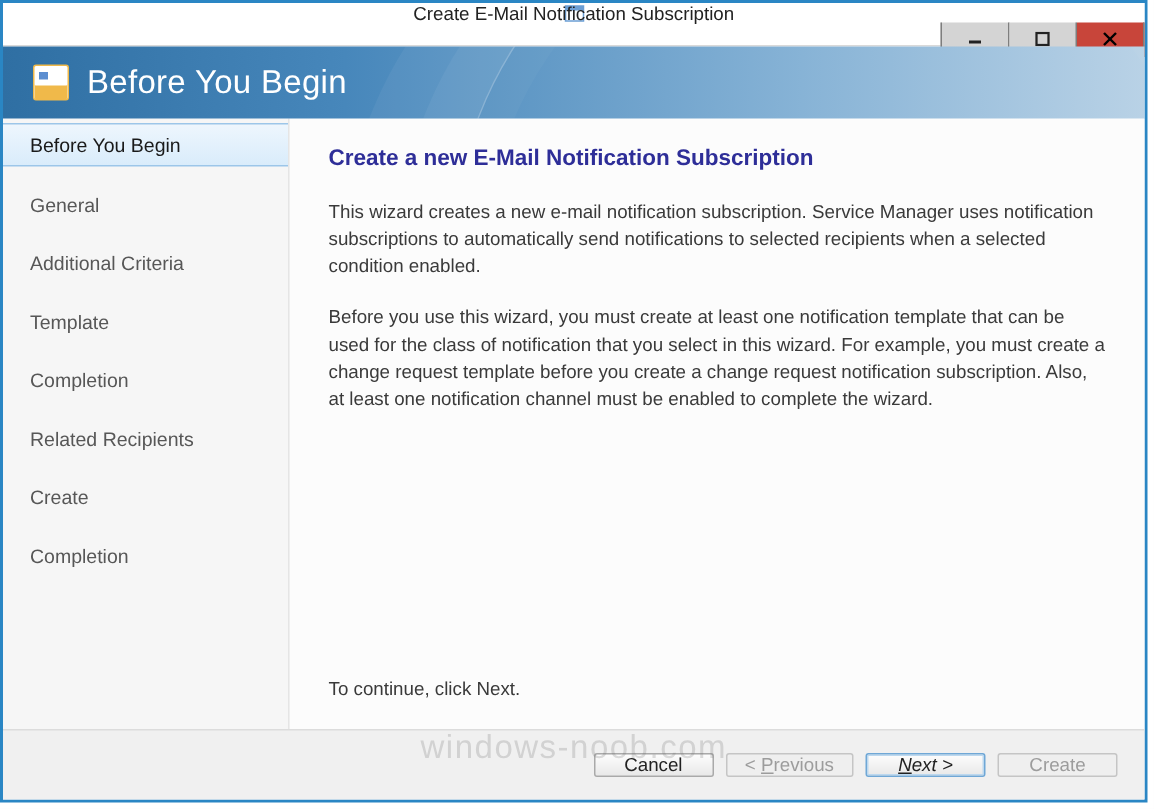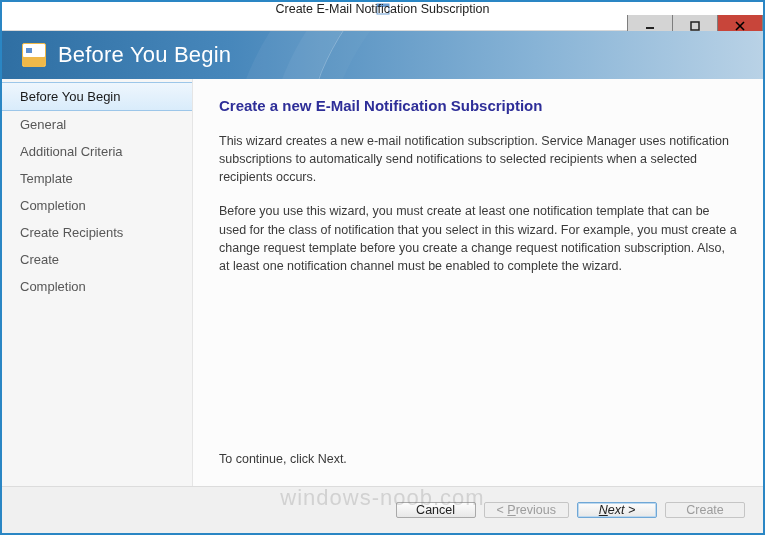--- a/index.html
+++ b/index.html
@@ -12,21 +12,21 @@
   .winbtn.min{background:#d4d4d4;}
   .winbtn.max{background:#d4d4d4;border-left:none;}
   .winbtn.close{background:#c8453a;color:#000;border-left:none;}
   .banner{height:48px;background:linear-gradient(90deg,#2f6fa3 0%,#4787bb 30%,#87b3d6 70%,#b9d2e6 100%);position:relative;overflow:hidden;display:flex;align-items:center;padding-left:20px;}
   .banner::after{content:"";position:absolute;right:-60px;top:-120px;width:520px;height:520px;border:1px solid rgba(255,255,255,0.28);border-radius:50%;box-shadow:inset 0 0 0 22px rgba(255,255,255,0.03), -36px 0 0 0 rgba(255,255,255,0.05), -72px 0 0 0 rgba(255,255,255,0.05);pointer-events:none;}
   .banner .bicon{width:22px;height:22px;background:#fff;border:1px solid #f0b94a;box-shadow:inset 0 -9px 0 #f0b94a;position:relative;margin-right:12px;border-radius:2px;}
   .banner .bicon::before{content:"";position:absolute;left:3px;top:4px;width:6px;height:5px;background:#5c8ed0;}
   .banner .btxt{color:#fff;font-size:22px;font-weight:300;letter-spacing:0.2px;}
   .body{flex:1;display:flex;background:#fcfcfc;min-height:0;}
   .sidebar{width:190px;border-right:1px solid #e5e5e5;background:#f6f6f6;padding-top:4px;}
-  .step{padding:6px 14px 6px 18px;font-size:13px;color:#575757;cursor:default;}
+  .step{padding:6px 14px 6px 18px;font-size:13px;color:#575757;cursor:default;margin-top:12px;}
   .step.active{background:linear-gradient(#eef6fd,#d9ecfb);border:1px solid #9cc6e9;border-left:none;border-right:none;color:#1a1a1a;margin-top:-1px;}
   .content{flex:1;padding:18px 26px 12px 26px;display:flex;flex-direction:column;font-size:12.5px;color:#3a3a3a;}
   .content h2{margin:0 0 18px 0;font-size:15px;font-weight:600;color:#2e2e98;}
   .content p{margin:0 0 16px 0;line-height:1.45;}
   .spacer{flex:1;}
   .continue{margin-bottom:8px;}
   .footer{height:46px;border-top:1px solid #dcdcdc;background:#f0f0f0;display:flex;align-items:center;justify-content:flex-end;padding:0 18px;gap:8px;}
   .btn{min-width:80px;height:16px;border:1px solid #a9a9a9;background:linear-gradient(#fdfdfd,#e8e8e8);font-family:inherit;font-size:12.5px;color:#222;padding:0 12px;border-radius:2px;cursor:pointer;}
   .btn[disabled]{color:#9c9c9c;cursor:default;background:#efefef;border-color:#c5c5c5;}
   .btn.primary{border-color:#6fa7d6;box-shadow:0 0 0 1px #bcd8ef inset;font-style:italic;}
@@ -71,28 +71,28 @@
     <span class="btxt">Before You Begin</span>
   </div>
 
   <div class="body">
     <div class="sidebar">
       <div class="step active">Before You Begin</div>
       <div class="step">General</div>
       <div class="step">Additional Criteria</div>
       <div class="step">Template</div>
       <div class="step">Completion</div>
-      <div class="step">Create Recipients</div>
+      <div class="step">Related Recipients</div>
       <div class="step">Create</div>
       <div class="step">Completion</div>
     </div>
 
     <div class="content">
       <h2>Create a new E-Mail Notification Subscription</h2>
-      <p>This wizard creates a new e-mail notification subscription. Service Manager uses notification subscriptions to automatically send notifications to selected recipients when a selected recipients occurs.</p>
+      <p>This wizard creates a new e-mail notification subscription. Service Manager uses notification subscriptions to automatically send notifications to selected recipients when a selected condition enabled.</p>
       <p>Before you use this wizard, you must create at least one notification template that can be used for the class of notification that you select in this wizard. For example, you must create a change request template before you create a change request notification subscription. Also, at least one notification channel must be enabled to complete the wizard.</p>
       <div class="spacer"></div>
       <div class="continue">To continue, click Next.</div>
     </div>
   </div>
 
   <div class="footer">
     <button class="btn">Cancel</button>
     <button class="btn" disabled=""><span>&lt; </span><u>P</u><span>revious</span></button>
     <button class="btn primary"><u>N</u><span>ext &gt;</span></button>

